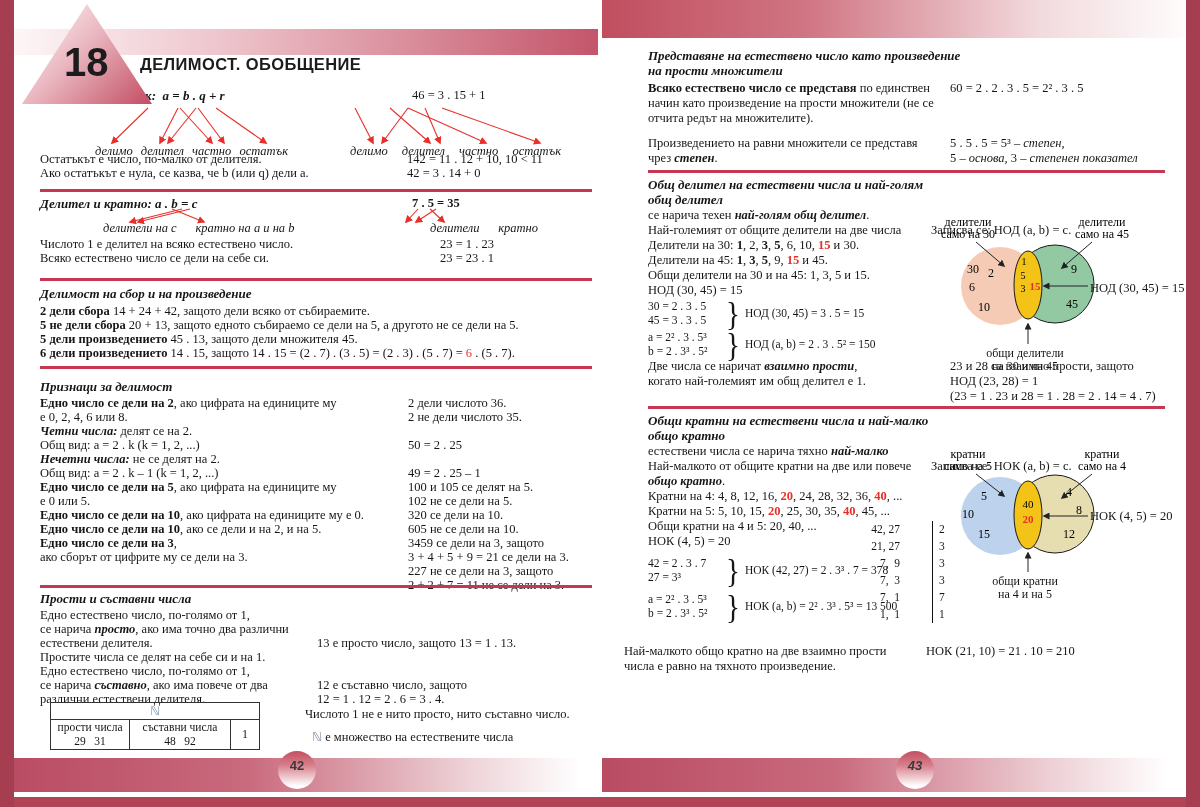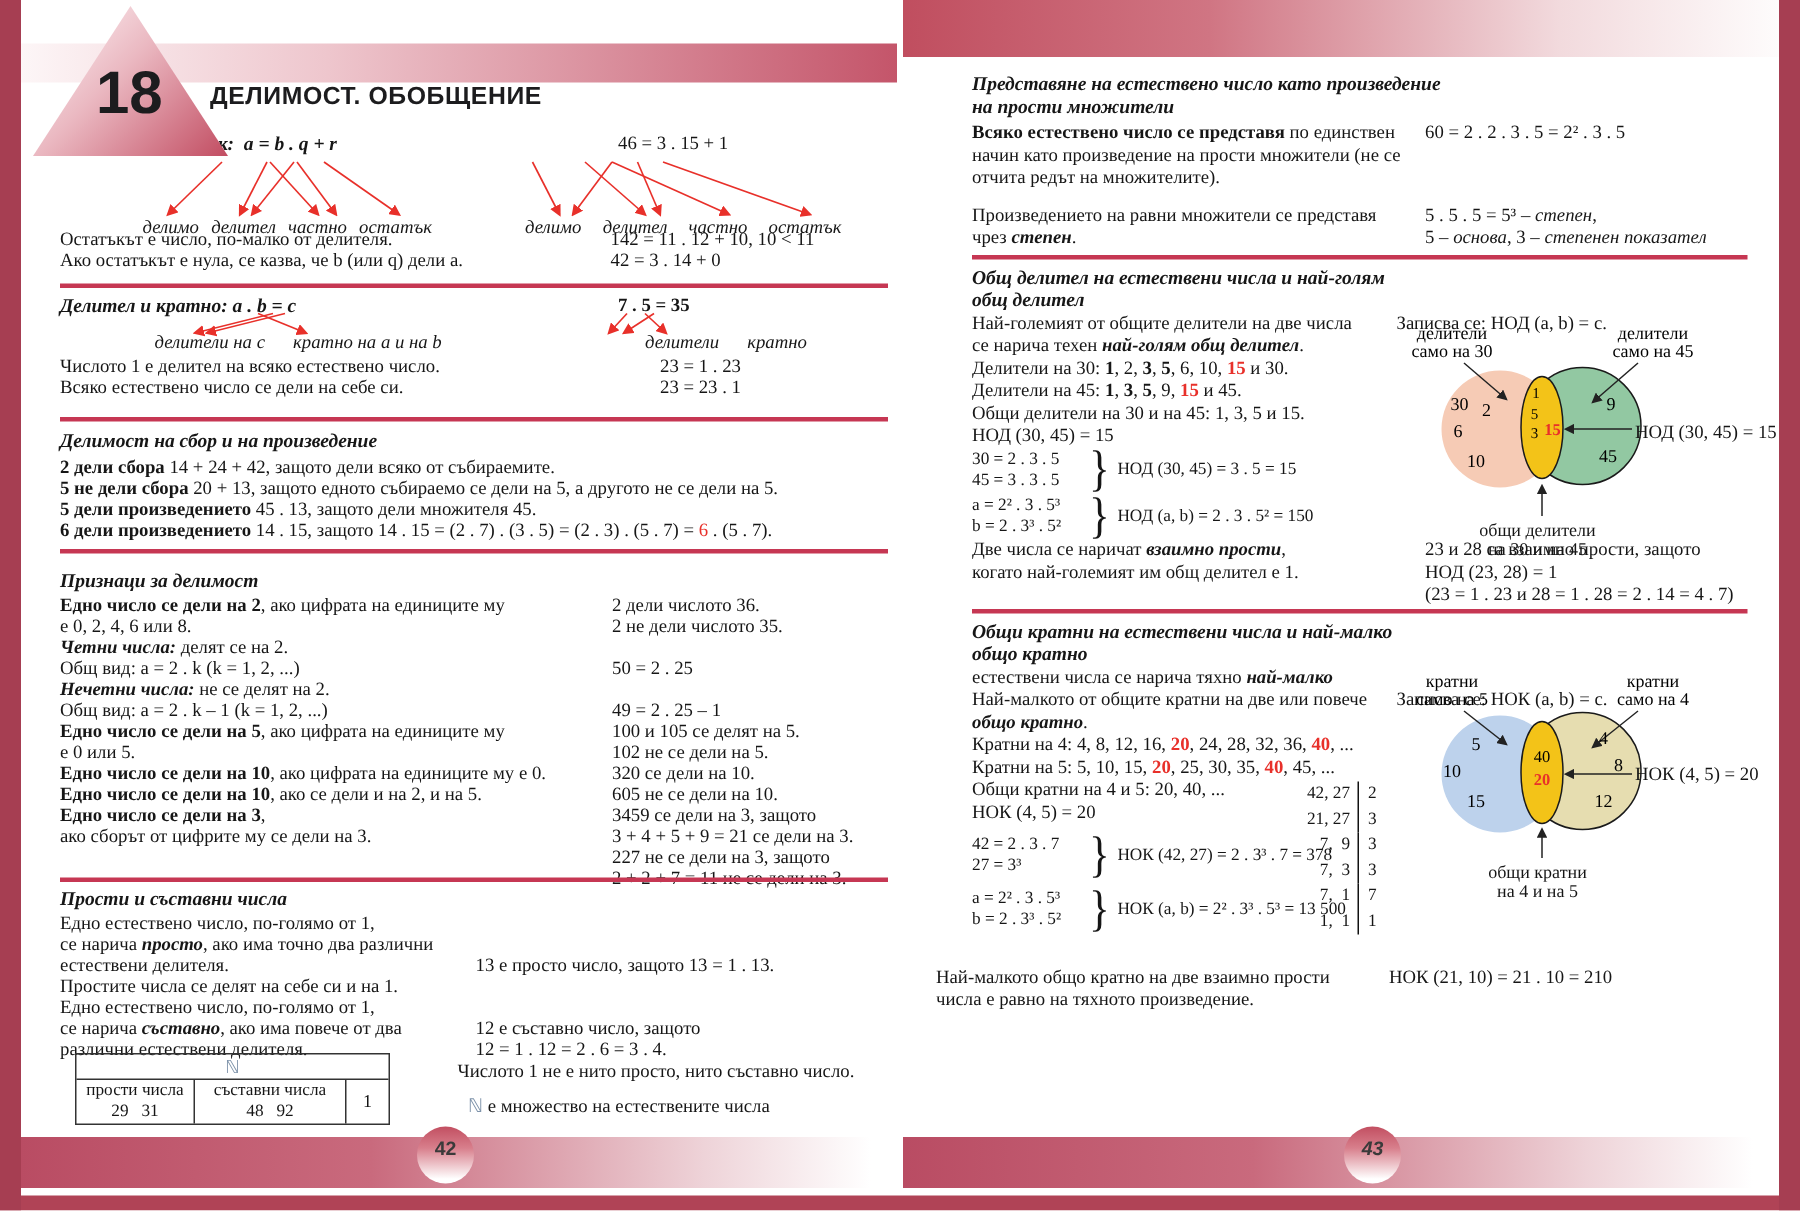--- a/index.html
+++ b/index.html
@@ -38,21 +38,21 @@
   .lbls{font-style:italic;font-size:12.5px;white-space:pre;}
   .ntable{border:1px solid #333;font-size:11.5px;}
   .nt-head{border-bottom:1px solid #333;text-align:center;height:16px;line-height:16px;
     color:#7e93aa;font-family:"DejaVu Sans",sans-serif;font-size:12px;}
   .nt-body{display:flex;height:29px;}
   .nt-c{text-align:center;line-height:13.5px;padding-top:1px;}
   .nt-c3{flex:1;text-align:center;line-height:28px;font-size:12px;}
   .bblock{display:flex;align-items:center;font-size:11.5px;line-height:14px;white-space:pre;}
   .beqs{width:78px;flex:none;}
   .brace{font-size:29px;font-weight:400;transform:scaleY(1.15);margin:0 5px 0 0;flex:none;}
-  .lrow{display:flex;font-size:11.5px;line-height:17px;white-space:pre;}
+  .lrow{display:flex;font-size:11.5px;line-height:17px;white-space:pre;gap:27px;}
   .lc1{width:44px;text-align:right;padding-right:5px;}
   .lc2{border-left:1.2px solid #111;padding-left:6px;width:16px;}
   .vlabel{font-size:12px;line-height:13px;text-align:center;}
   svg text{font-family:"Liberation Serif",serif;}
 </style>
 </head>
 <body>
 
 <div class="abs strip" style="left:0;top:0;"></div>
 <div class="abs strip" style="left:1186px;top:0;"></div>
@@ -201,22 +201,22 @@
   <div class="row"><span class="cl"><span>чрез </span><span class="b i">степен</span><span>.</span></span><span class="cr"><span>5 – </span><span class="i">основа</span><span>, 3 – </span><span class="i">степенен показател</span></span></div>
 </div>
 
 <div class="abs sep" style="left:648px;top:170px;width:517px;"></div>
 
 <div class="abs" style="left:648px;top:177px;width:517px;">
   <div class="h">Общ делител на естествени числа и най-голям</div>
   <div class="h">общ делител</div>
 </div>
 <div class="abs t12r" style="left:648px;top:208px;width:517px;--clw:283px;">
+  <div class="row"><span class="cl"><span>се нарича техен </span><span class="b i">най-голям общ делител</span><span>.</span></span></div>
   <div class="row"><span class="cl"><span>Най-големият от общите делители на две числа</span></span><span class="cr"><span>Записва се: НОД (a, b) = c.</span></span></div>
-  <div class="row"><span class="cl"><span>се нарича техен </span><span class="b i">най-голям общ делител</span><span>.</span></span></div>
   <div class="row"><span class="cl"><span>Делители на 30: </span><span class="b">1</span><span>, 2, </span><span class="b">3</span><span>, </span><span class="b">5</span><span>, 6, 10, </span><span class="b red">15</span><span> и 30.</span></span></div>
   <div class="row"><span class="cl"><span>Делители на 45: </span><span class="b">1</span><span>, </span><span class="b">3</span><span>, </span><span class="b">5</span><span>, 9, </span><span class="b red">15</span><span> и 45.</span></span></div>
   <div class="row"><span class="cl"><span>Общи делители на 30 и на 45: 1, 3, 5 и 15.</span></span></div>
   <div class="row"><span class="cl"><span>НОД (30, 45) = 15</span></span></div>
 </div>
 <div class="abs bblock" style="left:648px;top:299px;">
   <div class="beqs"><div>30 = 2 . 3 . 5</div><div>45 = 3 . 3 . 5</div></div>
   <div class="brace">}</div>
   <div>НОД (30, 45) = 3 . 5 = 15</div>
 </div>

